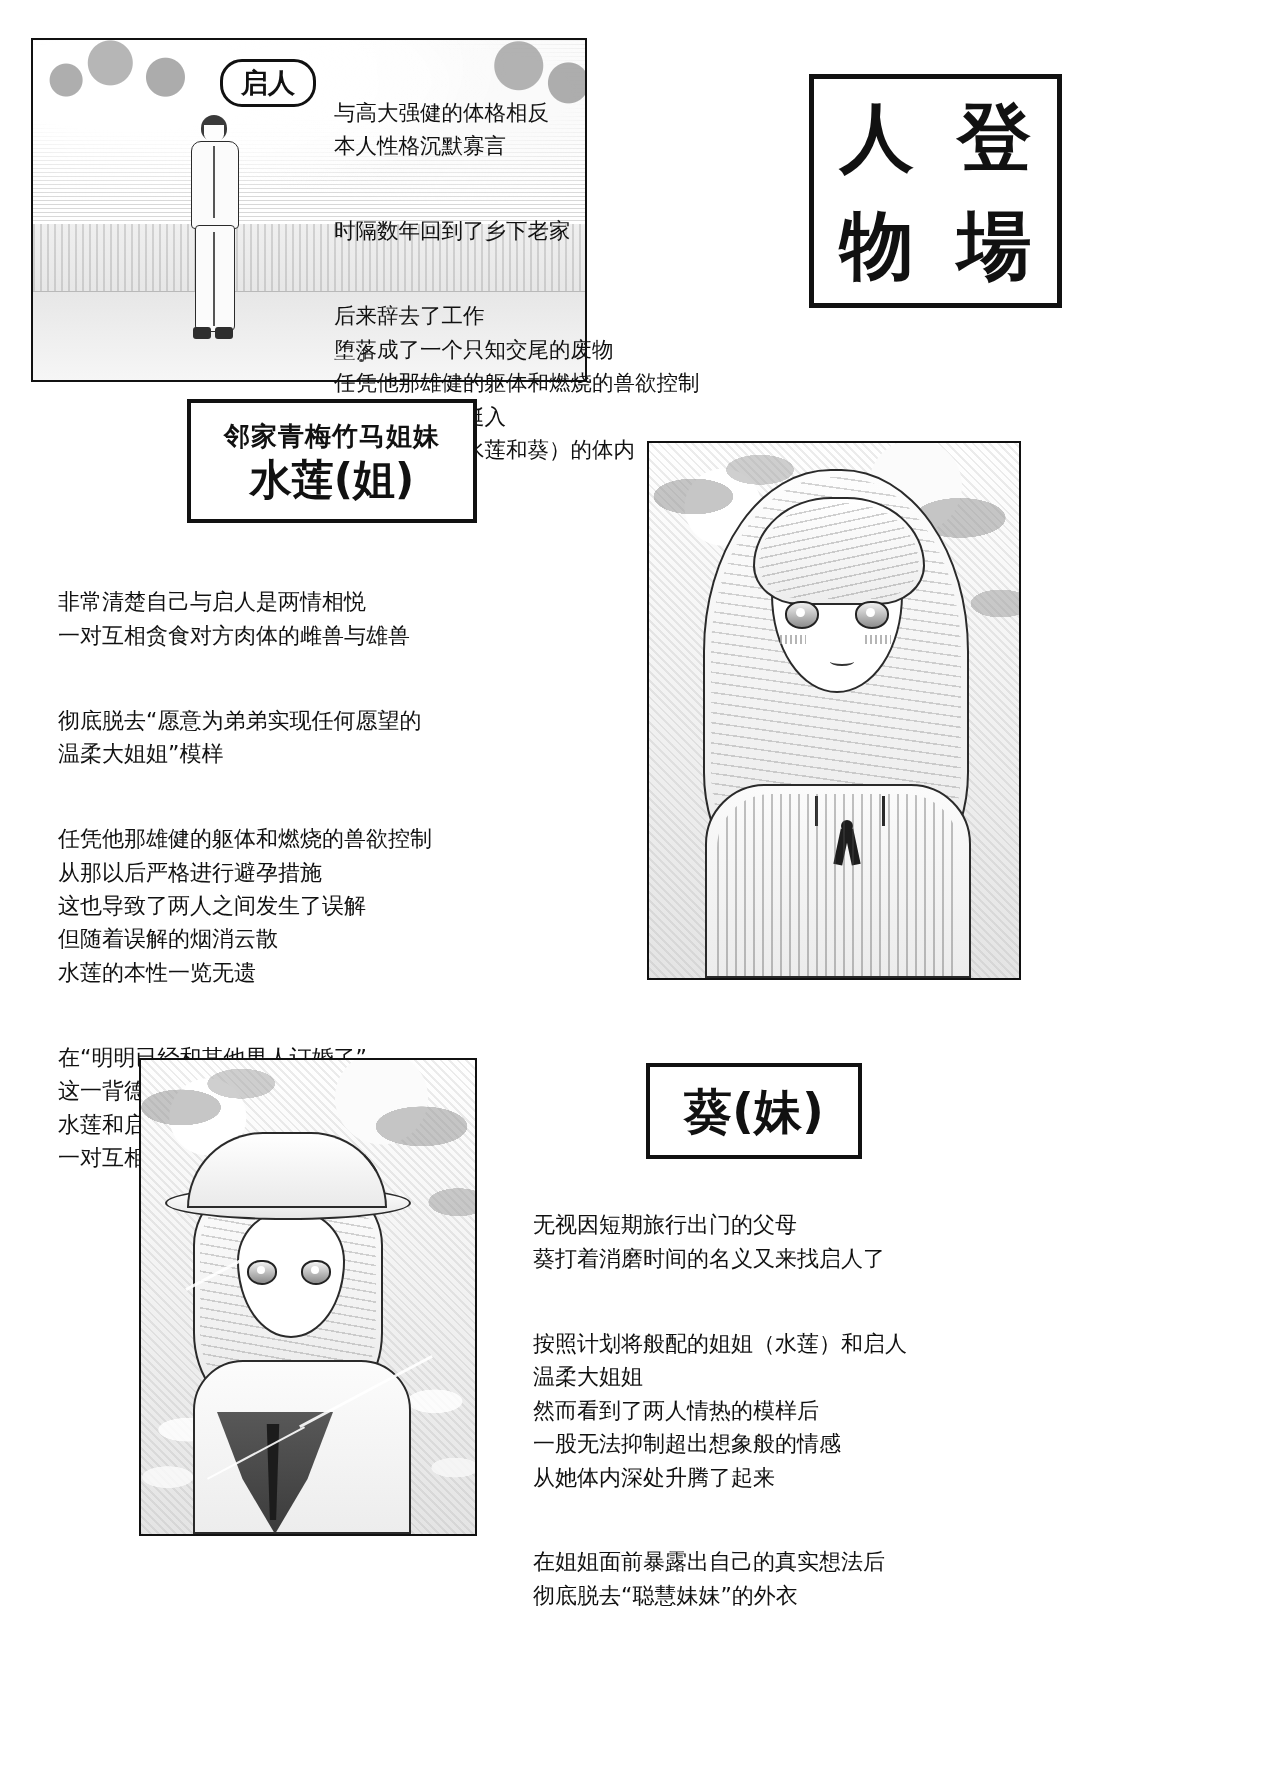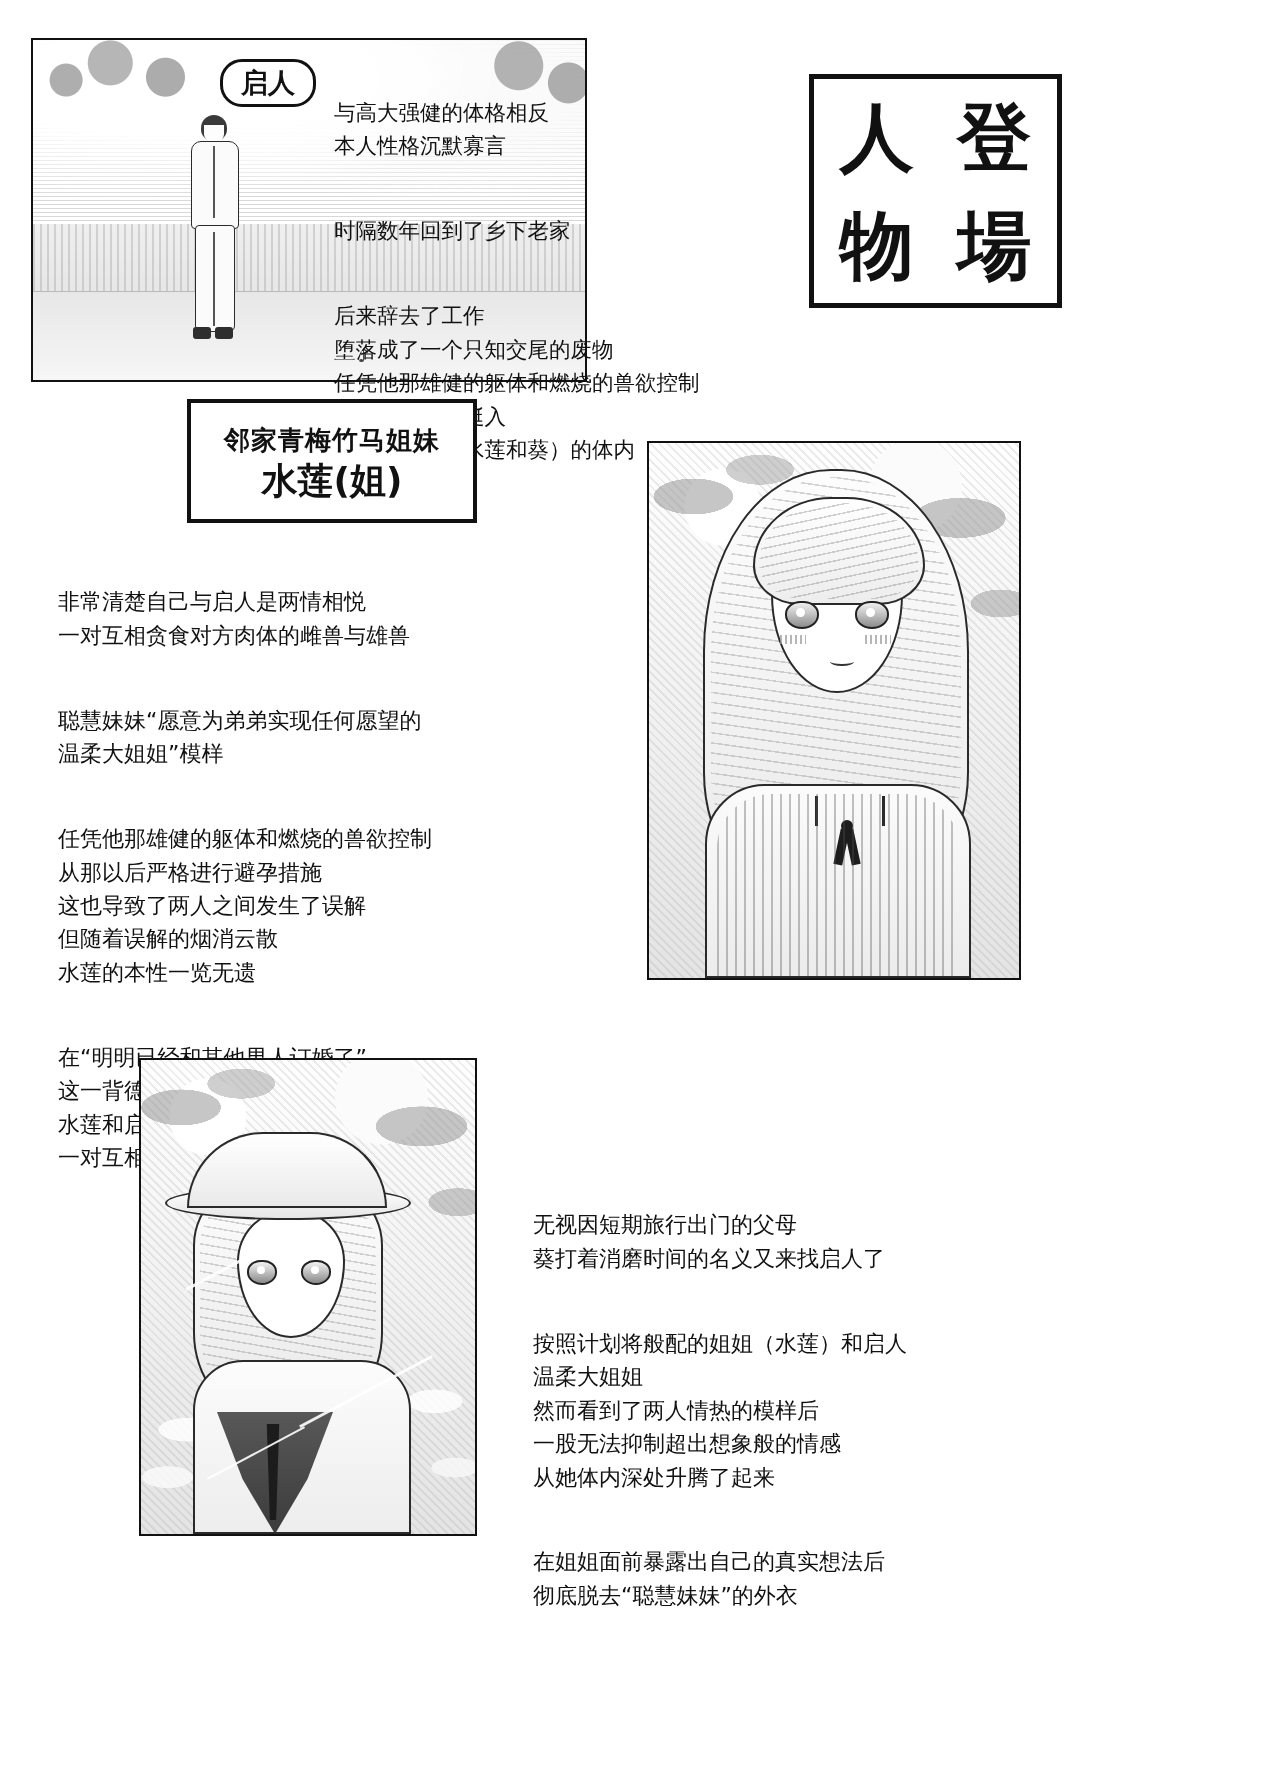--- a/index.html
+++ b/index.html
@@ -148,21 +148,21 @@
   .tojo-grid .c2 { grid-column: 1; grid-row: 1; }
   .tojo-grid .c3 { grid-column: 2; grid-row: 2; }
   .tojo-grid .c4 { grid-column: 1; grid-row: 2; }
 
   #plate-suiren {
     left: 187px; top: 399px; width: 290px; height: 124px;
     border-width: 4px;
     gap: 4px;
   }
   #plate-suiren .sub { font-size: 26px; }
-  #plate-suiren .main { font-size: 36px; }
+  #plate-suiren .main { font-size: 42px; }
 
   #plate-aoi {
     left: 646px; top: 1063px; width: 216px; height: 96px;
     border-width: 4px;
   }
   #plate-aoi .main { font-size: 48px; }
 
   
   .text-block {
     position: absolute;
@@ -408,21 +408,21 @@
   </div>
 
   <div class="plate" id="plate-suiren">
     <div class="sub">邻家青梅竹马姐妹</div>
     <div class="main">水莲(姐)</div>
   </div>
 
   <div class="text-block" id="suiren-text">
     <p>非常清楚自己与启人是两情相悦
 一对互相贪食对方肉体的雌兽与雄兽</p>
-    <p>聪慧妹妹“愿意为弟弟实现任何愿望的
+    <p>彻底脱去“愿意为弟弟实现任何愿望的
 温柔大姐姐”模样</p>
     <p>任凭他那雄健的躯体和燃烧的兽欲控制
 从那以后严格进行避孕措施
 这也导致了两人之间发生了误解
 但随着误解的烟消云散
 水莲的本性一览无遗</p>
     <p>在“明明已经和其他男人订婚了”
 这一背德感的驱使下
 水莲和启人的关系开始发展成
 一对互相贪食对方肉体的雌兽与雄兽</p>
@@ -442,20 +442,23 @@
     <div class="p-body">
       <div class="p-collar"></div>
       <div class="p-ribbon">
         <div class="t1"></div>
         <div class="t2"></div>
         <div class="knot"></div>
       </div>
     </div>
   </div>
 
+  <div class="plate" id="plate-aoi">
+    <div class="main">葵(妹)</div>
+  </div>
 
   <div class="text-block" id="aoi-text">
     <p>无视因短期旅行出门的父母
 葵打着消磨时间的名义又来找启人了</p>
     <p>按照计划将般配的姐姐（水莲）和启人
 温柔大姐姐
 然而看到了两人情热的模样后
 一股无法抑制超出想象般的情感
 从她体内深处升腾了起来</p>
     <p>在姐姐面前暴露出自己的真实想法后

